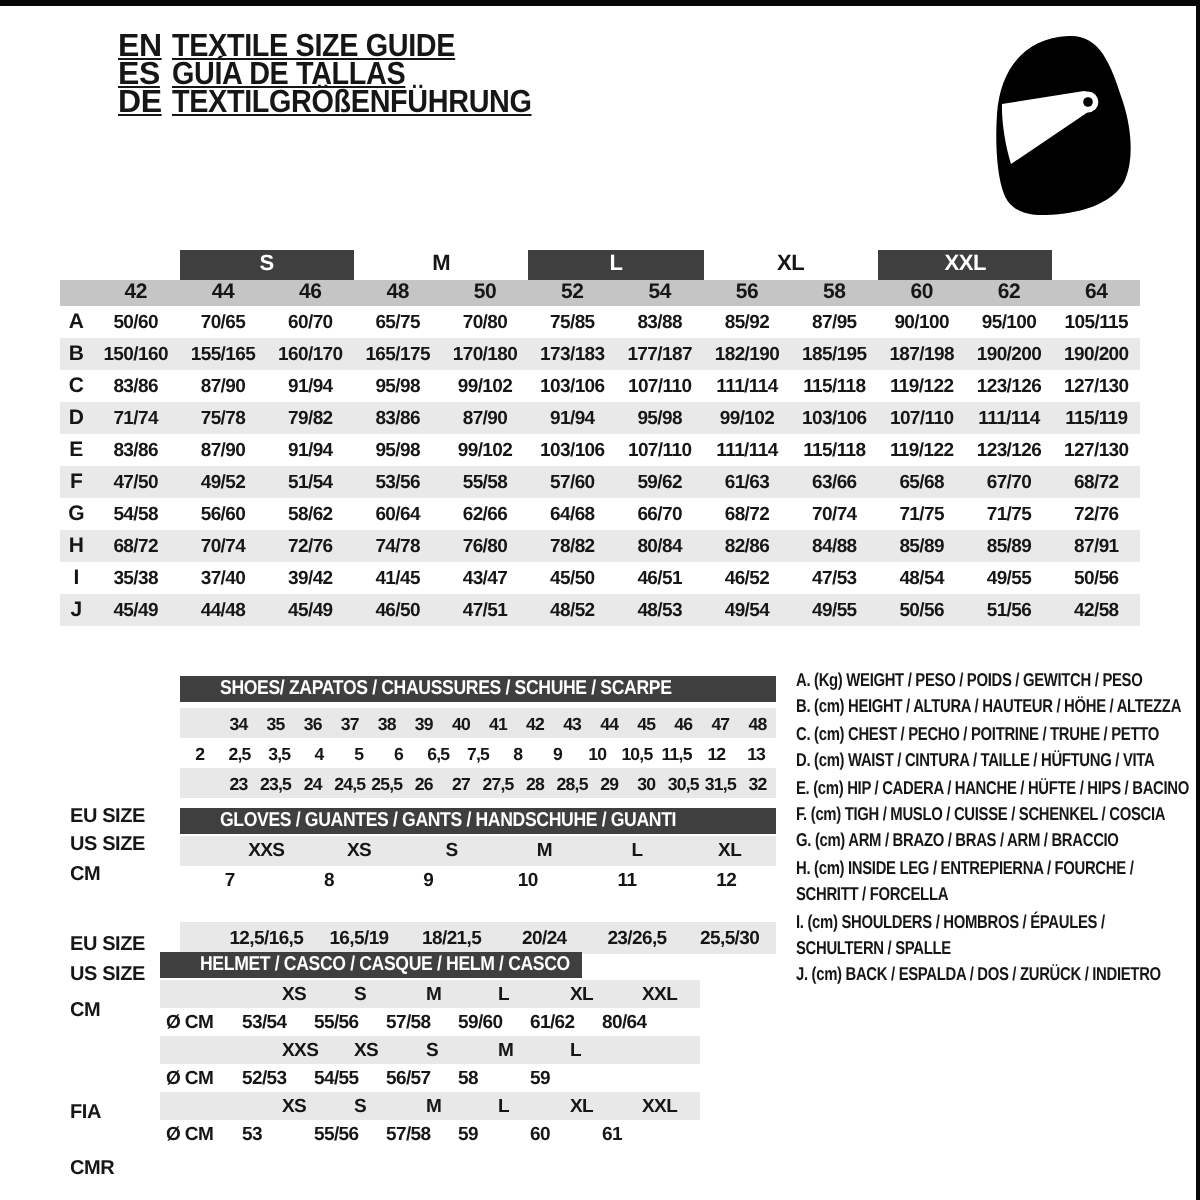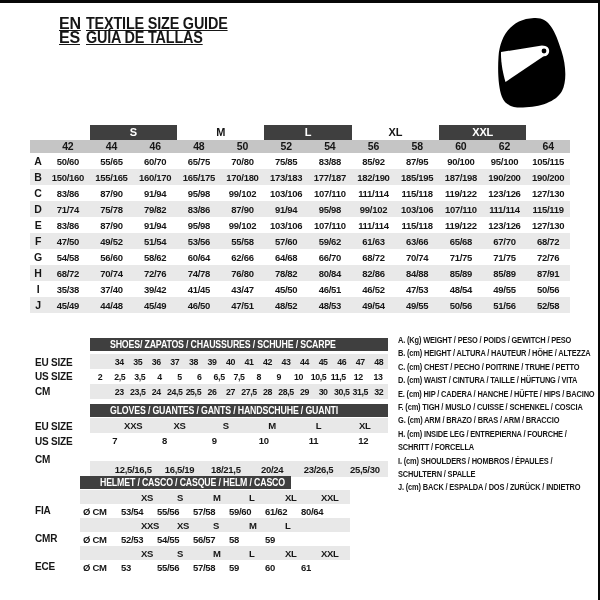--- a/index.html
+++ b/index.html
@@ -49,21 +49,21 @@
   
   .htable{position:absolute;left:80px;top:476px;width:270px;}
   .hbar{width:191px;}
   .hrow{display:grid;grid-template-columns:38px repeat(6,36px);height:14px;align-items:center;text-align:left;
         font-size:9.5px;letter-spacing:-.3px;}
   .hrow.gray{background:#e8e8e8;}
   .hrow.first{margin-top:1px;}
   .hcell{padding-left:3px;white-space:nowrap;}
 
   
-  .slabel{position:absolute;left:35px;font-size:10px;white-space:nowrap;letter-spacing:-.2px;}
+  .slabel{position:absolute;left:35px;font-size:10px;white-space:nowrap;letter-spacing:-.2px;margin-top:46px;}
 
   
   .legend{position:absolute;left:398px;top:334px;width:200px;}
   .legend-line{font-size:9.3px;line-height:13.4px;white-space:nowrap;letter-spacing:-.2px;
                transform:scaleX(.8);transform-origin:0 50%;}
 </style>
 </head>
 <body>
 
 <div class="canvas">
@@ -71,20 +71,24 @@
   <div class="edge-right"></div>
 
   <div class="lang" id="langs">
       <div class="lang-row">
         <div class="lang-code">EN</div>
         <div class="lang-text cond">TEXTILE SIZE GUIDE</div>
       </div>
       <div class="lang-row">
         <div class="lang-code">ES</div>
         <div class="lang-text cond">GUÍA DE TALLAS</div>
+      </div>
+      <div class="lang-row">
+        <div class="lang-code">DE</div>
+        <div class="lang-text cond">TEXTILGRÖßENFÜHRUNG</div>
       </div>
     </div>
 
   <svg class="helmet-svg" viewBox="0 0 78 95">
     <path d="M42 3 C 20 4, 8 20, 6.5 42 C 5.5 57, 6.5 73, 10 82 C 13 90, 21 93, 31 92.5 C 48 92, 64 87, 70 76 C 75 66, 74 50, 69.5 36 C 63 15, 57 2, 42 3 Z" fill="#000"></path>
     <path d="M9 37 L 50 30.5 C 55 31, 57 36.5, 53.5 40 L 13.5 67 C 11 59, 8.7 47, 9 37 Z" fill="#fff"></path>
     <circle cx="52" cy="36" r="5.2" fill="#fff"></circle>
     <circle cx="52" cy="36" r="2.4" fill="#000"></circle>
   </svg>
 
@@ -108,21 +112,21 @@
         <div>56</div>
         <div>58</div>
         <div>60</div>
         <div>62</div>
         <div>64</div>
       </div>
     <div id="mt-rows">
         <div class="mrow trow">
           <div class="tlabel">A</div>
           <div>50/60</div>
-          <div>55/65</div>
+          <div>70/65</div>
           <div>60/70</div>
           <div>65/75</div>
           <div>70/80</div>
           <div>75/85</div>
           <div>83/88</div>
           <div>85/92</div>
           <div>87/95</div>
           <div>90/100</div>
           <div>95/100</div>
           <div>105/115</div>
@@ -253,21 +257,21 @@
           <div>44/48</div>
           <div>45/49</div>
           <div>46/50</div>
           <div>47/51</div>
           <div>48/52</div>
           <div>48/53</div>
           <div>49/54</div>
           <div>49/55</div>
           <div>50/56</div>
           <div>51/56</div>
-          <div>52/58</div>
+          <div>42/58</div>
         </div>
       </div>
   </div>
 
   <div class="slabel" style="top:357px">EU SIZE</div>
   <div class="slabel" style="top:371px">US SIZE</div>
   <div class="slabel" style="top:386px">CM</div>
   <div class="slabel" style="top:421px">EU SIZE</div>
   <div class="slabel" style="top:436px">US SIZE</div>
   <div class="slabel" style="top:454px">CM</div>

